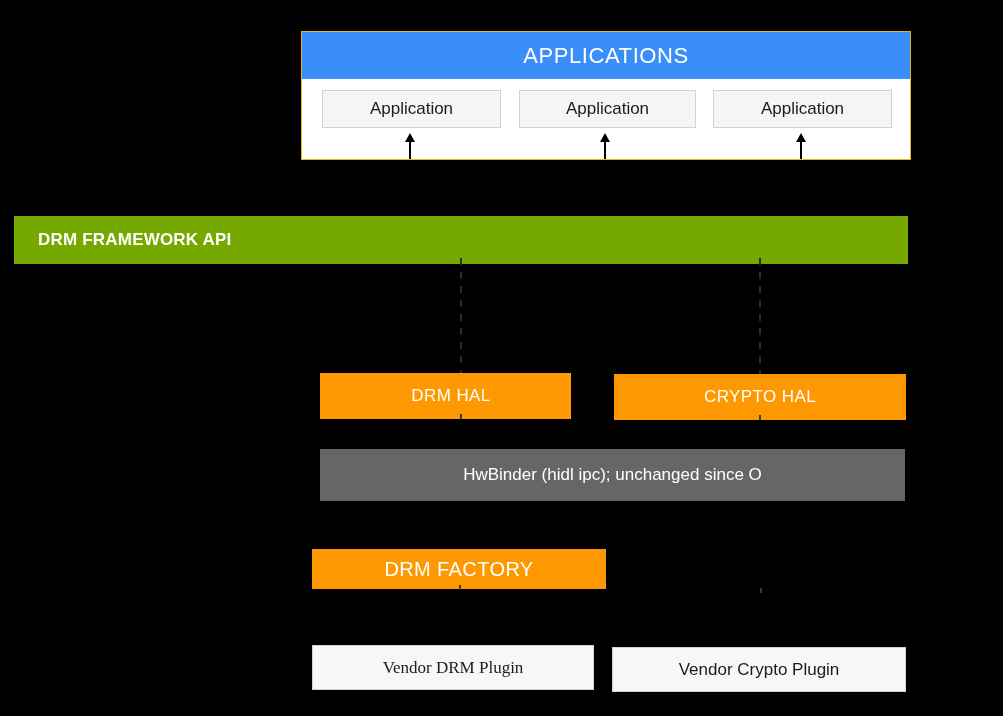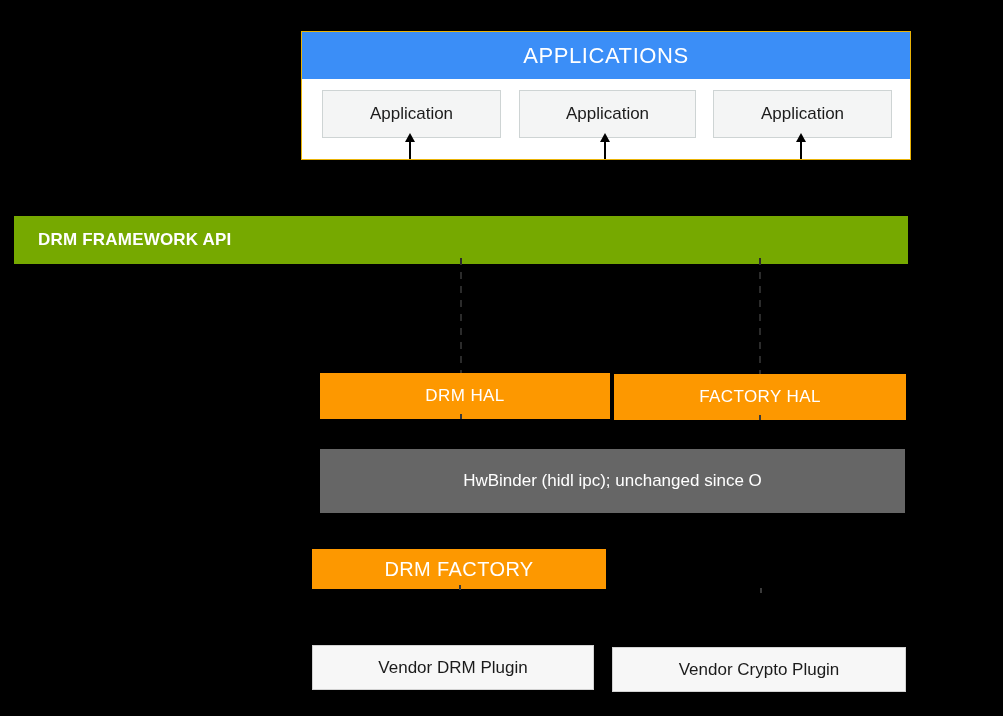--- a/index.html
+++ b/index.html
@@ -47,21 +47,21 @@
   .apps-row {
     position: absolute;
     left: 0;
     top: 47px;
     width: 100%;
     height: 82px;
   }
   .app-box {
     position: absolute;
     top: 11px;
-    height: 48px;
+    height: 38px;
     background: #f4f5f5;
     border: 1px solid #ced4d4;
     box-sizing: border-box;
     display: flex;
     align-items: center;
     justify-content: center;
     font-size: 17px;
     color: #1b1b1b;
   }
   .app-box.a1 { left: 20px;  width: 179px; }
@@ -110,30 +110,30 @@
     position: absolute;
     height: 46px;
     background: #fd9800;
     display: flex;
     align-items: center;
     justify-content: center;
     color: #ffffff;
     font-size: 17px;
     letter-spacing: 0.4px;
   }
-  .hal-box.drm    { left: 320px; top: 373px; width: 290px; }
+  .hal-box.drm    { left: 320px; top: 373px; width: 240px; padding-left: 11px; }
   .hal-box.crypto { left: 614px; top: 374px; width: 292px; }
 
   
   .hwbinder-bar {
     position: absolute;
     left: 320px;
     top: 449px;
     width: 585px;
-    height: 64px;
+    height: 52px;
     background: #666666;
     display: flex;
     align-items: center;
     justify-content: center;
     color: #ffffff;
     font-size: 17px;
   }
 
   
   .factory-box {
@@ -156,21 +156,21 @@
     height: 45px;
     background: #f7f7f7;
     border: 1px solid #d2d2d2;
     box-sizing: border-box;
     display: flex;
     align-items: center;
     justify-content: center;
     color: #1b1b1b;
     font-size: 17px;
   }
-  .plugin-box.drm    { left: 312px; top: 645px; width: 282px; }
+  .plugin-box.drm    { left: 312px; top: 645px; width: 282px; font-family: Liberation Serif, serif; }
   .plugin-box.crypto { left: 612px; top: 647px; width: 294px; }
 
   
   .arrow-up, .arrow-down {
     position: absolute;
     width: 2px;
     background: #000000;
   }
   .arrow-up::after {
     content: "";
@@ -260,21 +260,21 @@
 
   <div class="framework-bar">
     <span class="label">DRM FRAMEWORK API</span>
   </div>
 
   <div class="dashed-line l1"></div>
   <div class="dashed-line l2"></div>
 
 
   <div class="hal-box drm">DRM HAL</div>
-  <div class="hal-box crypto">FACTORY HAL</div>
+  <div class="hal-box crypto">CRYPTO HAL</div>
 
   <div class="stub s1"></div>
   <div class="stub s2"></div>
 
   <div class="hwbinder-bar">HwBinder (hidl ipc); unchanged since O</div>
 
   <div class="factory-box drm">DRM FACTORY</div>
 
   <div class="stub s3"></div>
   <div class="stub s4"></div>

